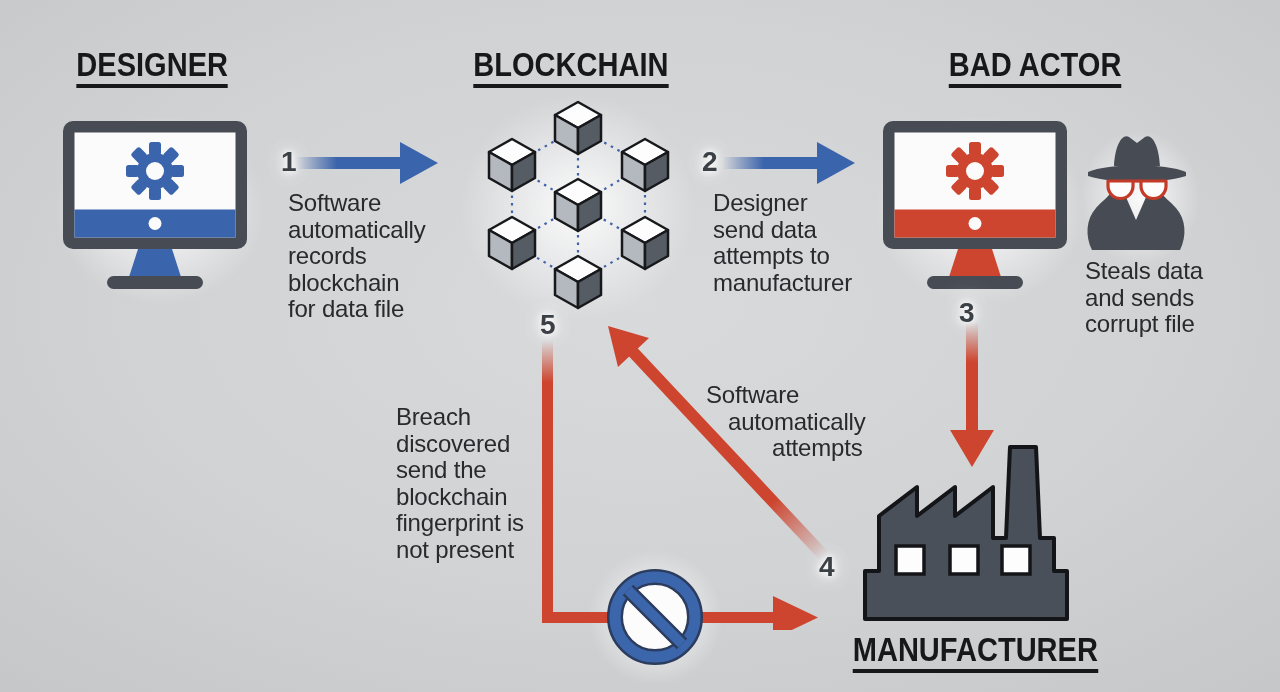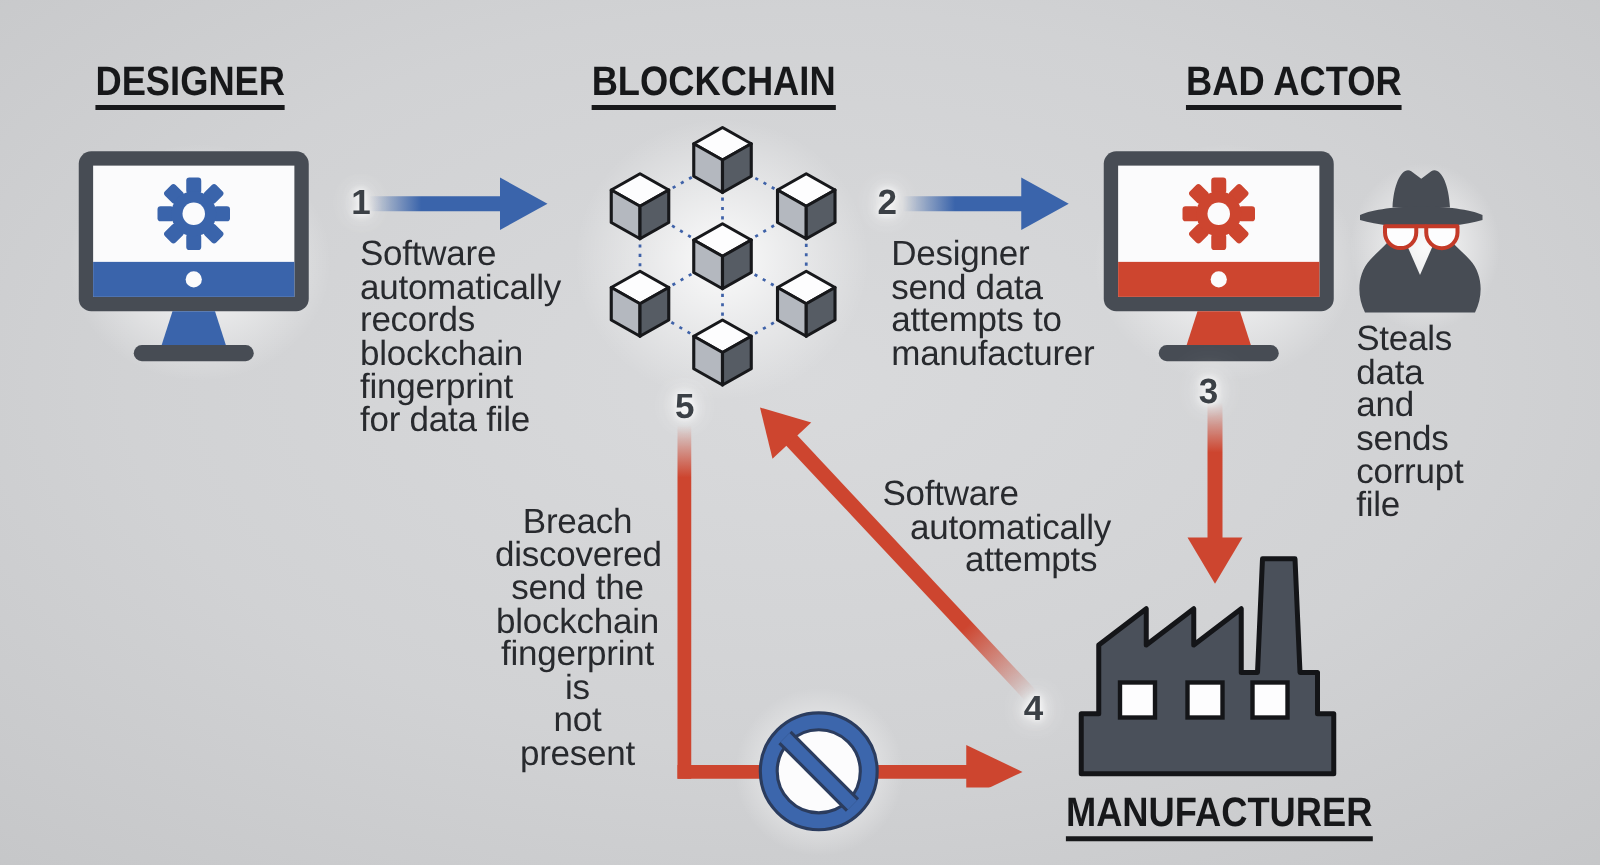--- a/index.html
+++ b/index.html
@@ -14,23 +14,23 @@
   .title{position:absolute;display:flex;justify-content:center;}
   .title span{
     display:inline-block;font-size:33px;font-weight:bold;color:#17181a;
     letter-spacing:0px;transform:scaleX(0.88);transform-origin:center;
     border-bottom:4px solid #17181a;padding-bottom:3px;line-height:1.0;white-space:nowrap;
   }
   .stepnum{
     position:absolute;font-size:28px;font-weight:bold;color:#3b4046;line-height:1;
     text-shadow:0 0 6px #fff,0 0 12px #fff,0 0 20px rgba(255,255,255,.95),0 0 28px rgba(255,255,255,.8);
   }
-  .txt{position:absolute;font-size:28px;line-height:26.5px;color:#282a2e;font-weight:500;letter-spacing:-0.2px;}
+  .txt{position:absolute;font-size:24px;line-height:26.5px;color:#282a2e;font-weight:500;letter-spacing:-0.2px;}
   .txt .ln{display:block;}
-  .txt.right{text-align:center;}
+  .txt.right{text-align:left;}
   .stair .ln{display:block;}
   .stair .i1{padding-left:22px;}
   .stair .i2{padding-left:44px;}
   .stair .i3{padding-left:66px;}
   svg{display:block;}
 </style>
 </head>
 <body>
 
 <div class="glow" style="left:55px;top:115px;width:210px;height:190px;"></div>
@@ -246,21 +246,20 @@
 <div class="stepnum" style="left:702px;top:148px;">2</div>
 <div class="stepnum" style="left:959px;top:299px;">3</div>
 <div class="stepnum" style="left:819px;top:553px;">4</div>
 <div class="stepnum" style="left:540px;top:311px;">5</div>
 
 <div class="txt" style="left:288px;top:190px;width:150px;">
   <span class="ln">Software</span>
   <span class="ln">automatically</span>
   <span class="ln">records</span>
   <span class="ln">blockchain</span>
-  <span class="ln">fingerprint</span>
   <span class="ln">for data file</span>
 </div>
 
 <div class="txt" style="left:713px;top:190px;width:150px;">
   <span class="ln">Designer</span>
   <span class="ln">send data</span>
   <span class="ln">attempts to</span>
   <span class="ln">manufacturer</span>
 </div>
 

